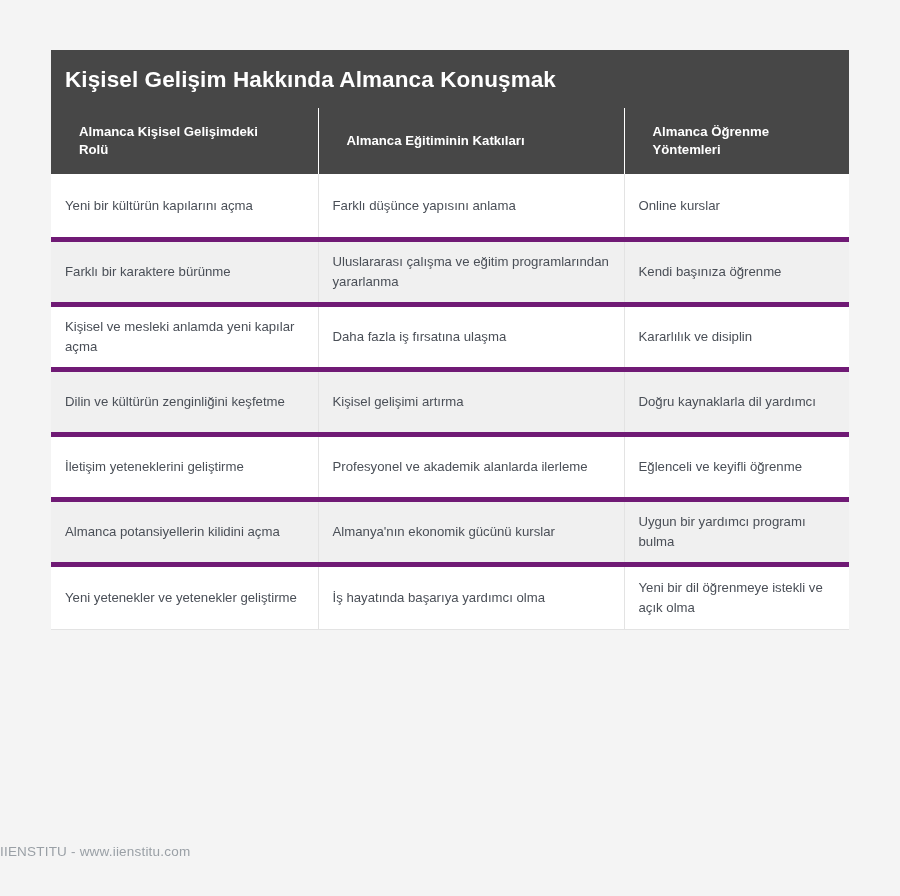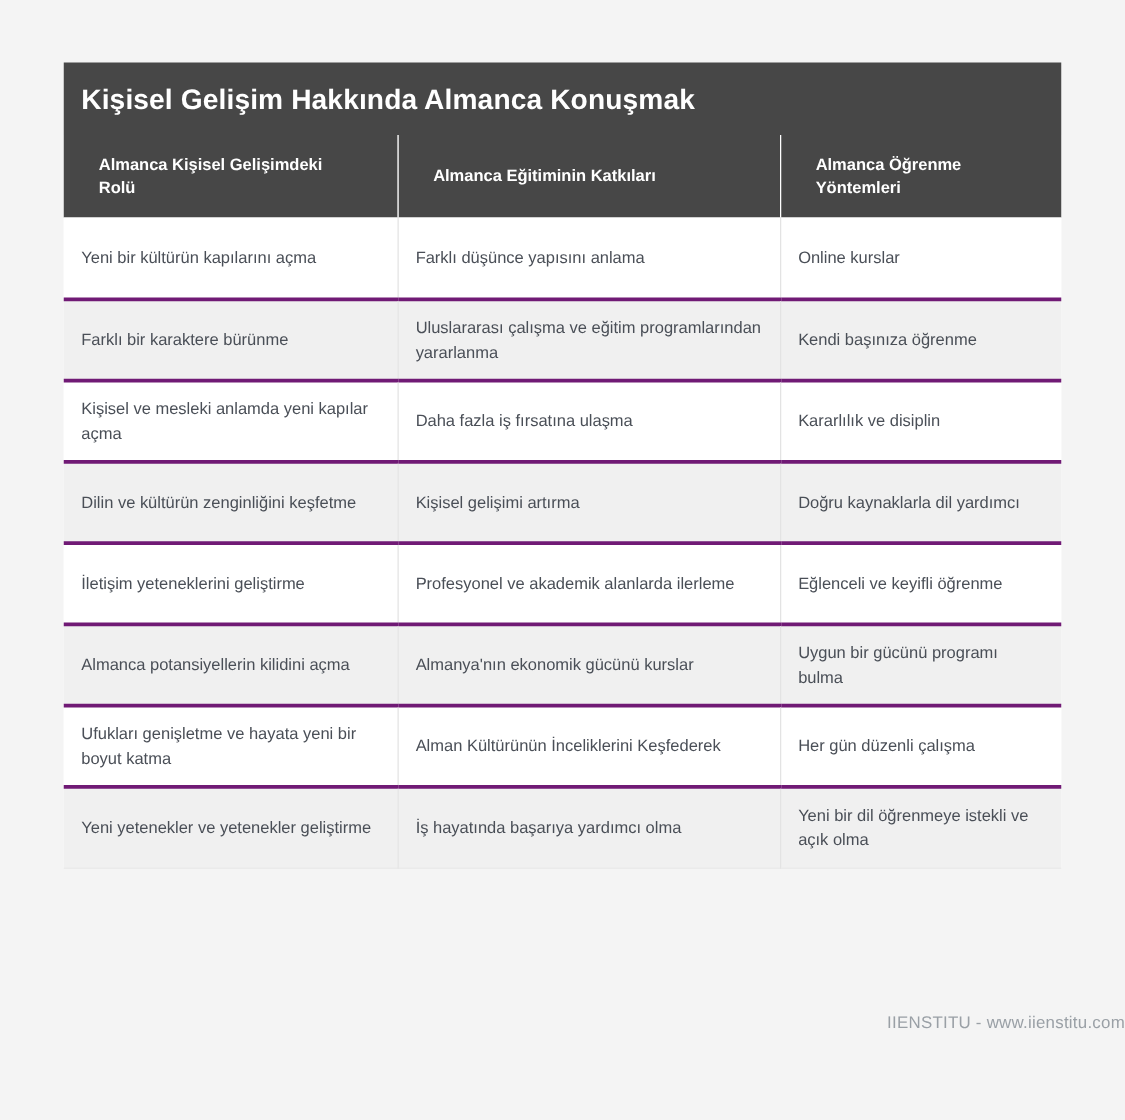--- a/index.html
+++ b/index.html
@@ -68,38 +68,38 @@
   table.data-table tbody td {
     font-size: 13.2px;
     color: #4a4f57;
     text-align: left;
     vertical-align: middle;
     padding: 8px 14px;
     height: 65px;
     box-sizing: border-box;
     line-height: 1.45;
     border-right: 1px solid #e3e3e3;
-    border-bottom: 3px solid #701a75;
+    border-bottom: 5px solid #701a75;
     background: #ffffff;
   }
   table.data-table tbody td:last-child {
     border-right: none;
   }
   table.data-table tbody tr:nth-child(even) td {
     background: #f0f0f0;
   }
   table.data-table tbody tr:last-child td {
     border-bottom: 1px solid #e3e3e3;
   }
   .footer-note {
     position: absolute;
     left: 0;
-    top: 810px;
+    top: 844px;
     width: 900px;
-    text-align: right;
+    text-align: left;
     font-size: 13.5px;
     color: #9aa0a6;
     letter-spacing: 0.2px;
   }
 </style>
 </head>
 <body>
 
 <div class="page">
 
@@ -142,26 +142,21 @@
           <td>Doğru kaynaklarla dil yardımcı</td>
         </tr>
         <tr>
           <td>İletişim yeteneklerini geliştirme</td>
           <td>Profesyonel ve akademik alanlarda ilerleme</td>
           <td>Eğlenceli ve keyifli öğrenme</td>
         </tr>
         <tr>
           <td>Almanca potansiyellerin kilidini açma</td>
           <td>Almanya'nın ekonomik gücünü kurslar</td>
-          <td>Uygun bir gücünü programı bulma</td>
-        </tr>
-        <tr>
-          <td>Ufukları genişletme ve hayata yeni bir boyut katma</td>
-          <td>Alman Kültürünün İnceliklerini Keşfederek</td>
-          <td>Her gün düzenli çalışma</td>
+          <td>Uygun bir yardımcı programı bulma</td>
         </tr>
         <tr>
           <td>Yeni yetenekler ve yetenekler geliştirme</td>
           <td>İş hayatında başarıya yardımcı olma</td>
           <td>Yeni bir dil öğrenmeye istekli ve açık olma</td>
         </tr>
       </tbody>
     </table>
 
   </div>

